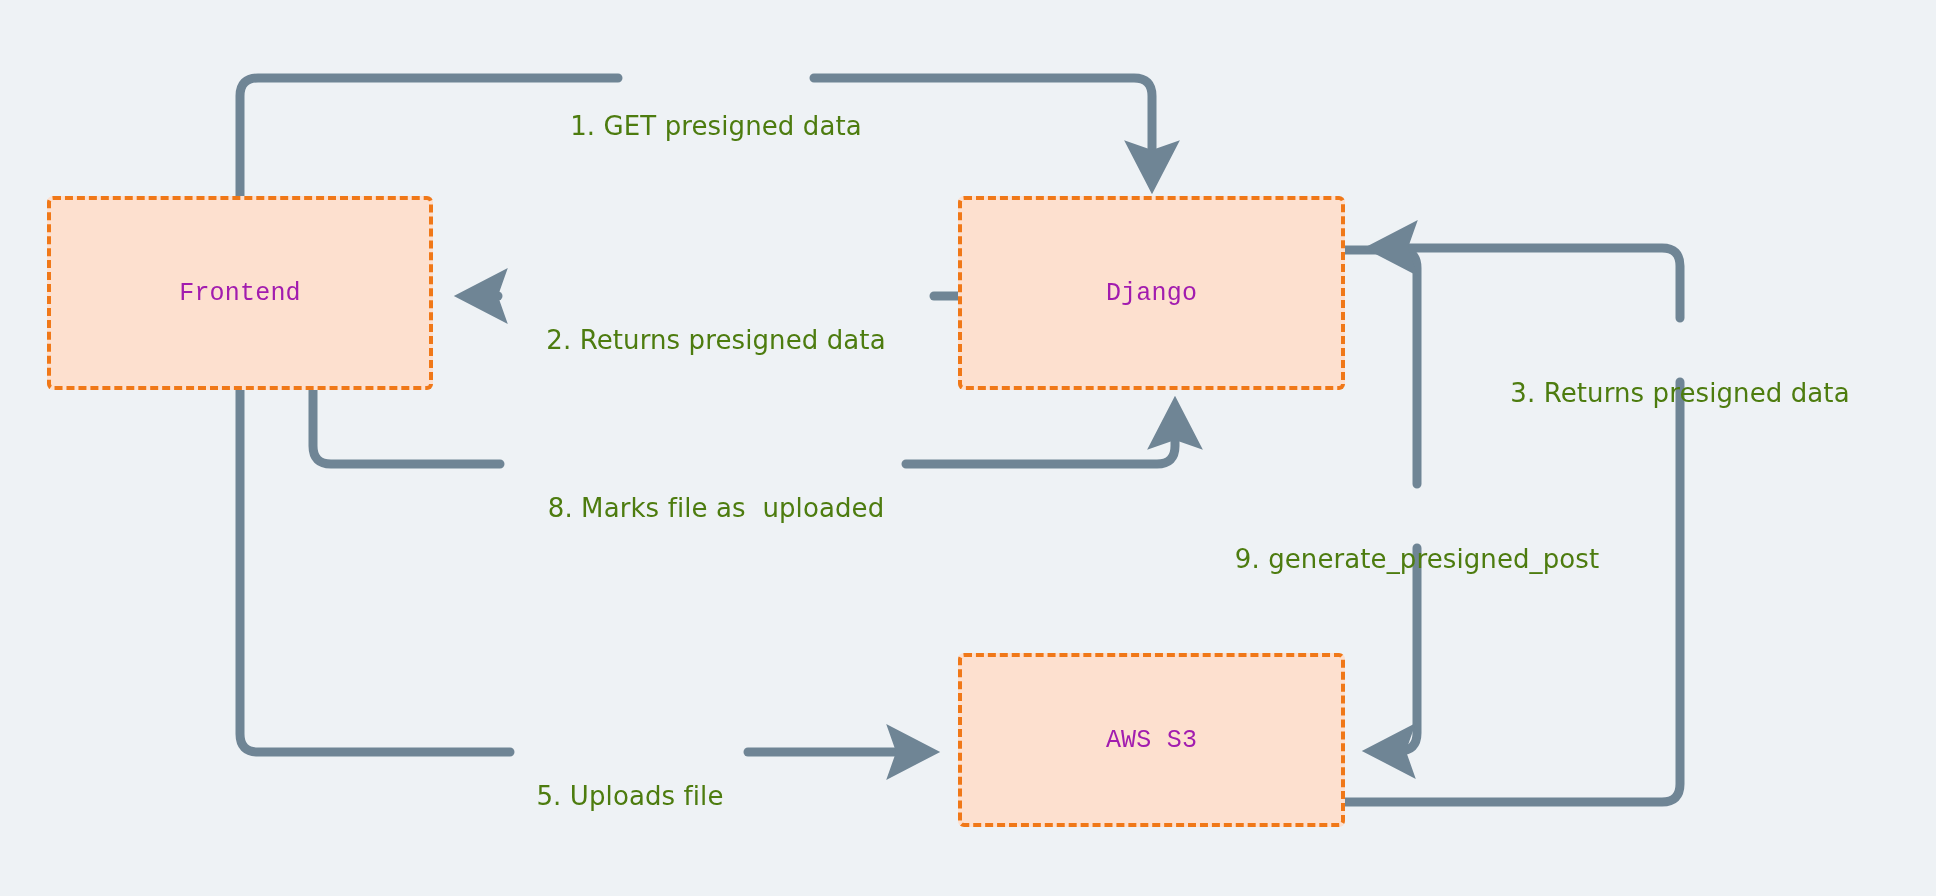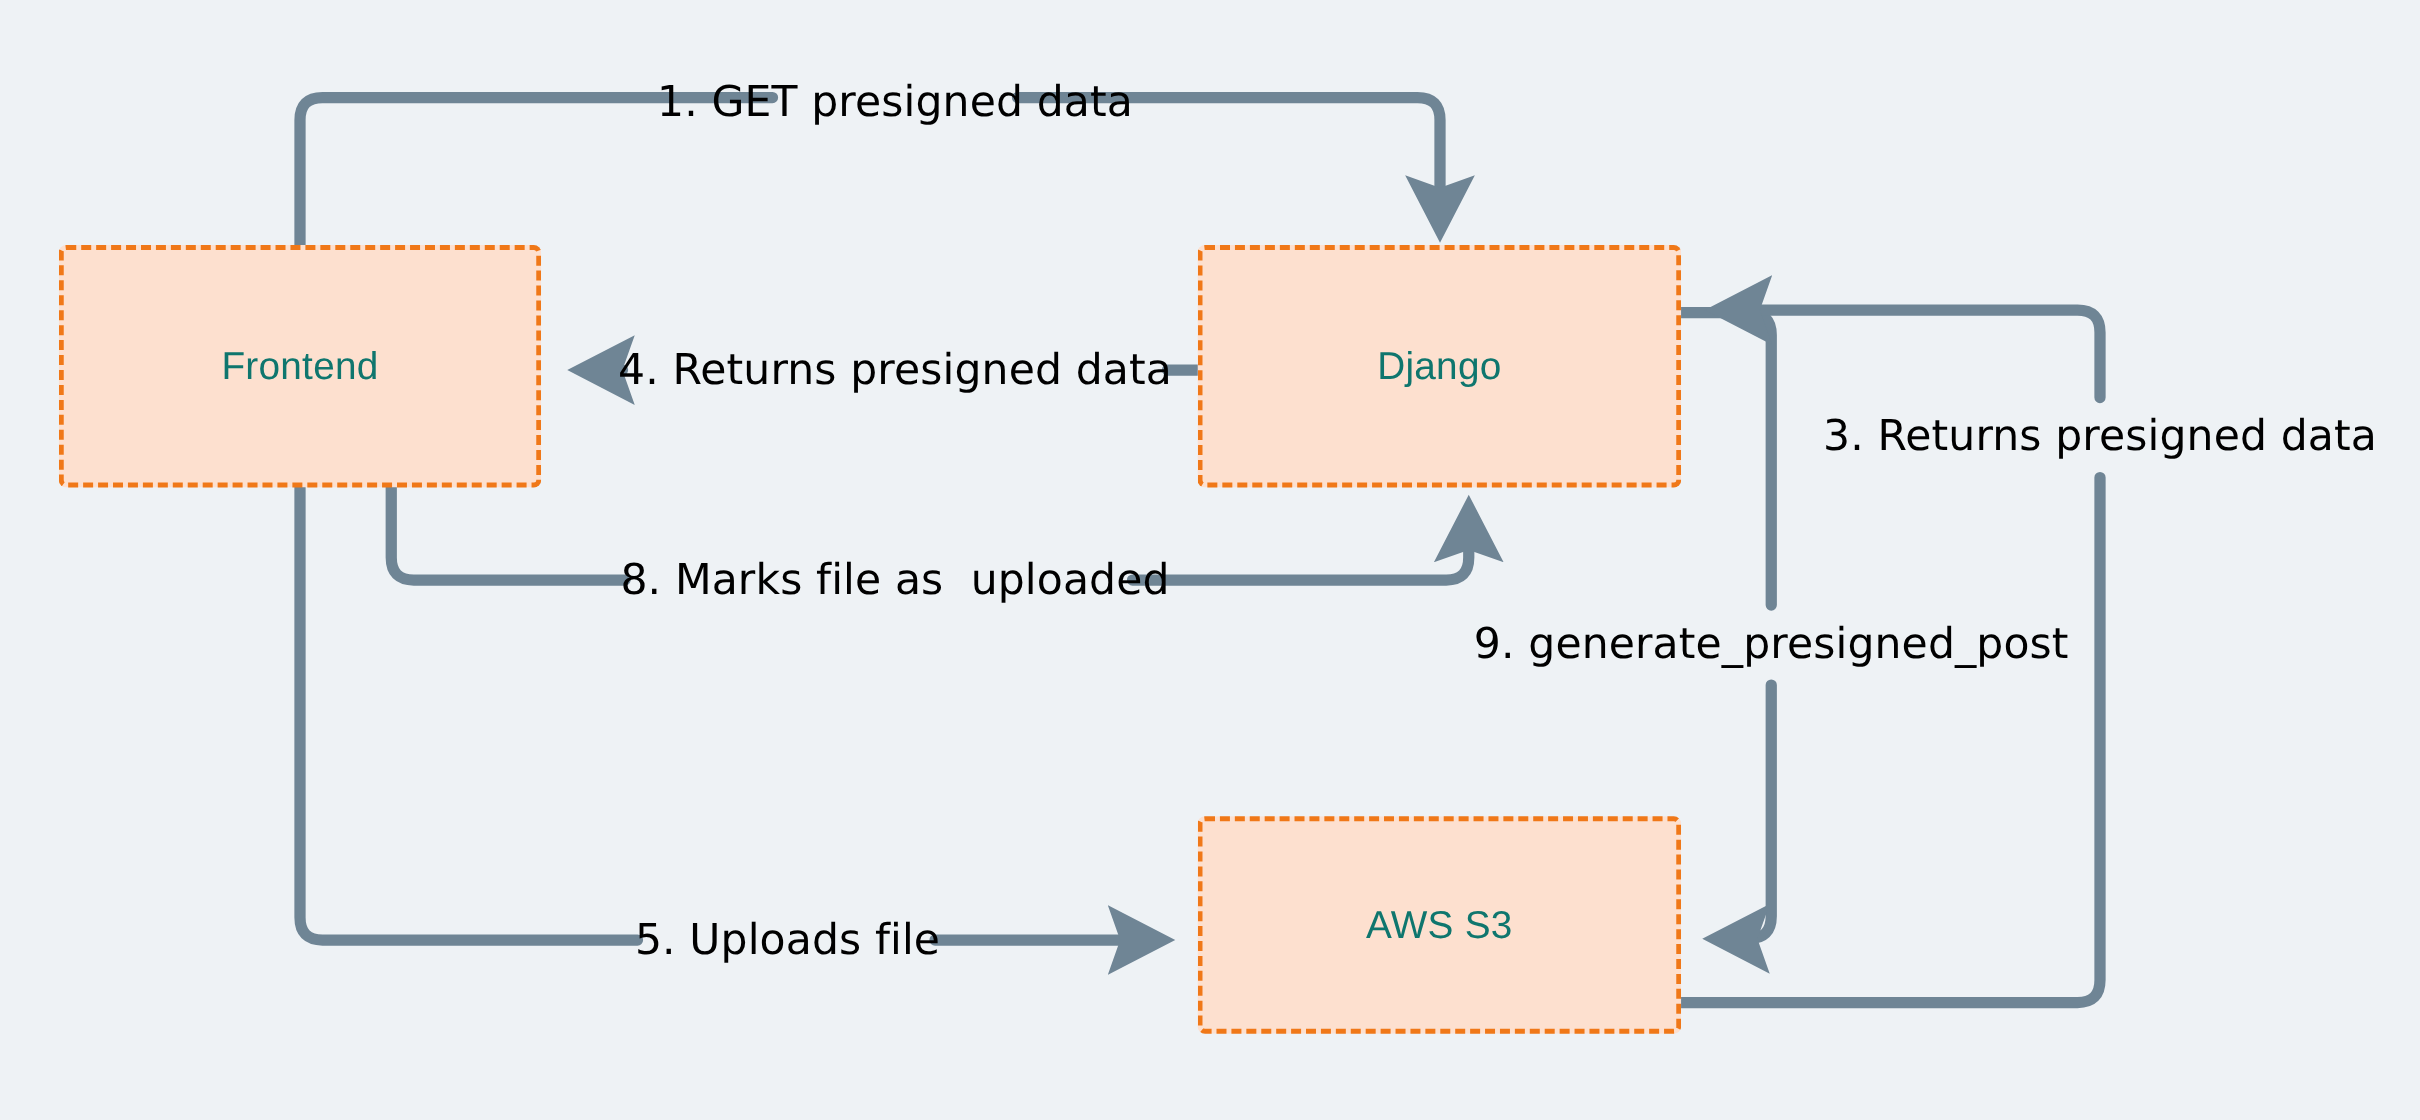--- a/index.html
+++ b/index.html
@@ -30,33 +30,34 @@
     position: absolute;
     box-sizing: border-box;
     background: #fde0cf;
     border: 4px dashed #f07818;
     border-radius: 6px;
     display: flex;
     align-items: center;
     justify-content: center;
   }
   .node-label {
-    font-size: 31px;
-    color: #0f766e;
+    font-size: 25px;
+    color: #a21caf;
     letter-spacing: 0.2px;
-    font-family: Liberation Sans, sans-serif;
+    font-family: Liberation Mono, monospace;
   }
   .edge-label {
     position: absolute;
-    font-size: 34px;
-    color: #000000;
+    font-size: 26px;
+    color: #4d7c0f;
     white-space: pre;
     letter-spacing: 0.1px;
     line-height: 1;
     font-family: "DejaVu Sans", "Liberation Sans", sans-serif;
+    margin-top: 44px;
   }
   .el-center { transform: translate(-50%, -50%); }
 </style>
 </head>
 <body>
 
 <div id="diagram-root">
 
   <svg class="edges" viewBox="0 0 1936 896" width="1936" height="896" xmlns="http://www.w3.org/2000/svg">
     <defs>
@@ -98,19 +99,19 @@
   <div class="node" style="left:958px; top:653px; width:387px; height:174px;">
     <span class="node-label">AWS S3</span>
   </div>
 
   <div class="edge-label el-center" style="left:716px; top:82px;">1. GET presigned data</div>
 
   <div class="edge-label el-center" style="left:1417px; top:515px;">9. generate_presigned_post</div>
 
   <div class="edge-label el-center" style="left:1680px; top:349px;">3. Returns presigned data</div>
 
-  <div class="edge-label el-center" style="left:716px; top:296px;">4. Returns presigned data</div>
+  <div class="edge-label el-center" style="left:716px; top:296px;">2. Returns presigned data</div>
 
   <div class="edge-label el-center" style="left:630px; top:752px;">5. Uploads file</div>
 
   <div class="edge-label el-center" style="left:716px; top:464px;">8. Marks file as  uploaded</div>
 
 </div>
 
 </body></html>

